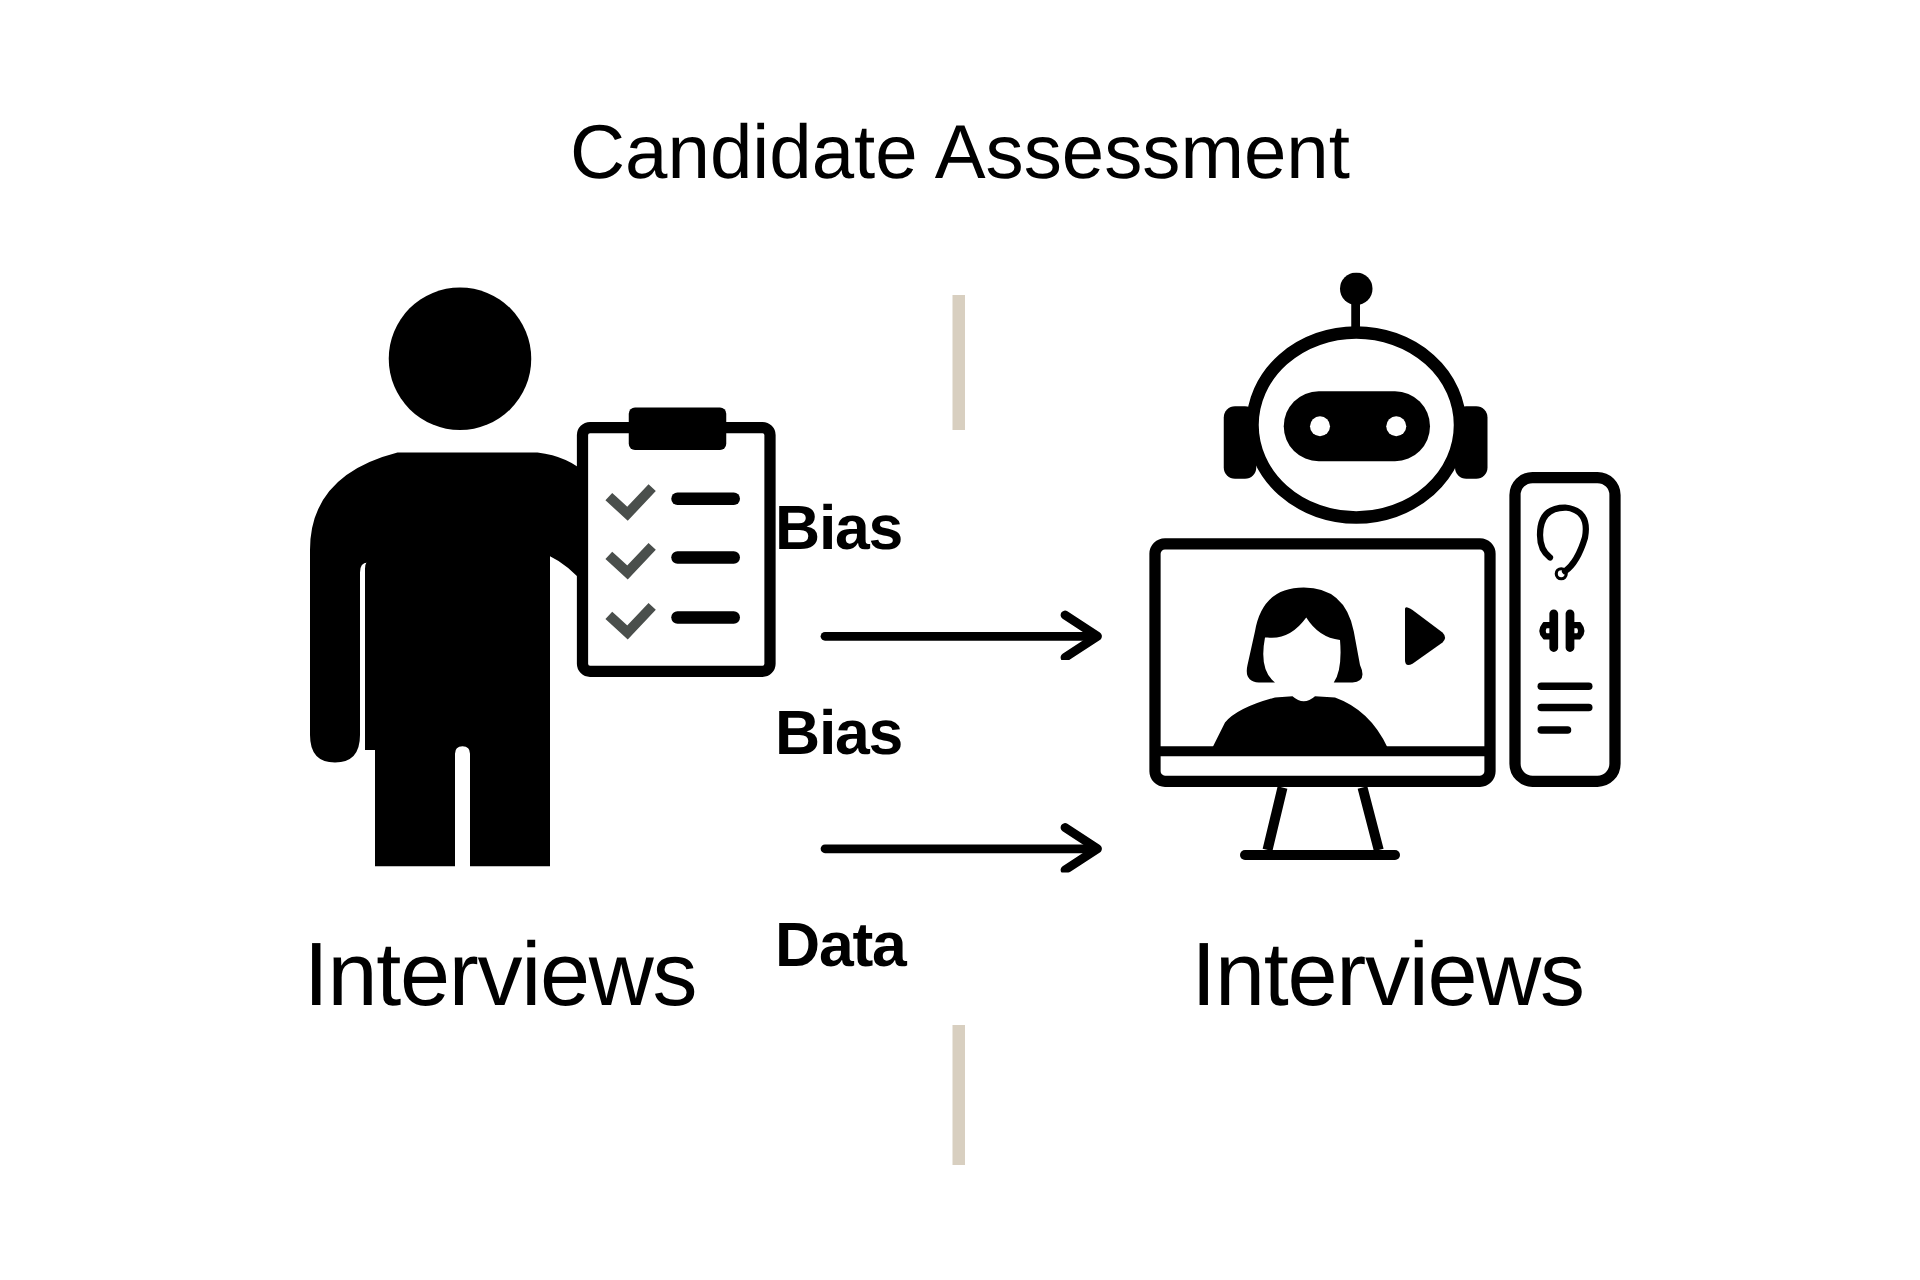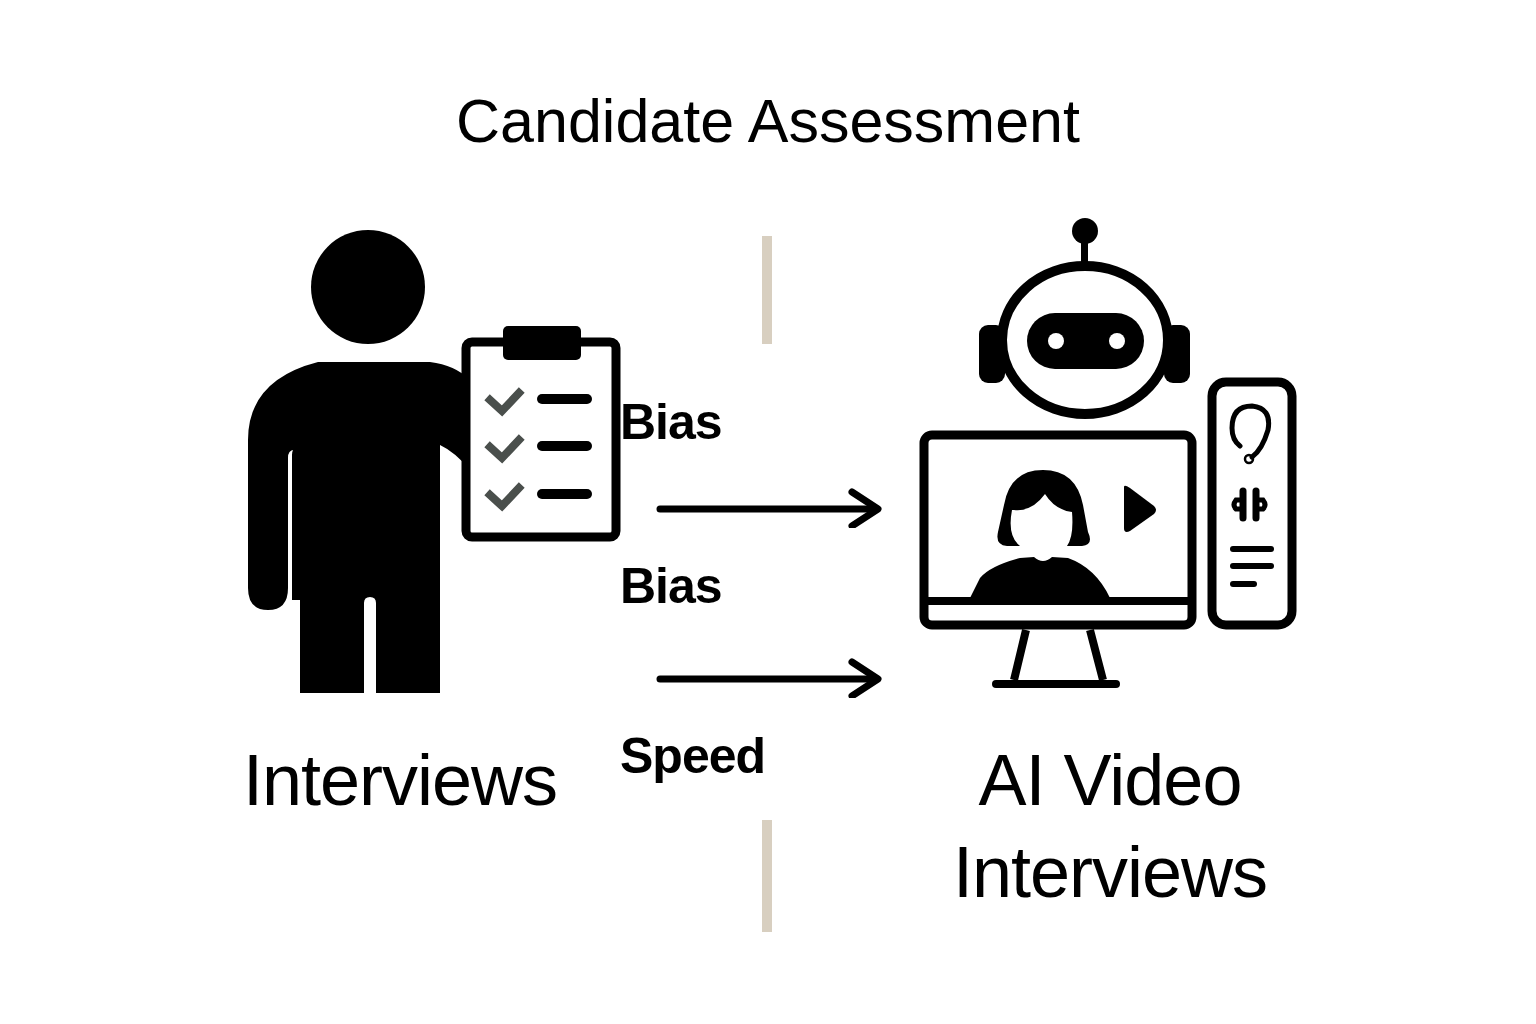--- a/index.html
+++ b/index.html
@@ -57,21 +57,21 @@
   <line x1="4" y1="21" x2="218" y2="21" stroke="#000" stroke-width="7" stroke-linecap="round"></line>
   <path d="M196 4 L222 21 L196 38" fill="none" stroke="#000" stroke-width="7" stroke-linecap="round" stroke-linejoin="round"></path>
 </svg>
 <svg class="arrow arrow-2" viewBox="0 0 230 40" xmlns="http://www.w3.org/2000/svg">
   <line x1="4" y1="21" x2="218" y2="21" stroke="#000" stroke-width="7" stroke-linecap="round"></line>
   <path d="M196 4 L222 21 L196 38" fill="none" stroke="#000" stroke-width="7" stroke-linecap="round" stroke-linejoin="round"></path>
 </svg>
 
 <div class="factor f-bias">Bias</div>
 <div class="factor f-data">Bias</div>
-<div class="factor f-speed">Speed</div>
+<div class="factor f-speed">Data</div>
 
 <svg class="figure-right" viewBox="915 218 385 470" xmlns="http://www.w3.org/2000/svg">
   <g>
     <circle cx="1085" cy="231" r="13" fill="#000"></circle>
     <rect x="1081" y="240" width="7" height="26" fill="#000"></rect>
     <rect x="979" y="325" width="26" height="58" rx="9" fill="#000"></rect>
     <rect x="1164" y="325" width="26" height="58" rx="9" fill="#000"></rect>
     <ellipse cx="1085" cy="340" rx="83" ry="74" fill="#fff" stroke="#000" stroke-width="10"></ellipse>
     <rect x="1027" y="313" width="117" height="56" rx="28" fill="#000"></rect>
     <circle cx="1056" cy="341" r="8" fill="#fff"></circle>
@@ -102,15 +102,14 @@
       <line x1="1233" y1="566" x2="1271" y2="566"></line>
       <line x1="1233" y1="584" x2="1254" y2="584"></line>
     </g>
   </g>
 </svg>
 
 <div class="label label-left">
   <span>Interviews</span>
 </div>
 <div class="label label-right">
-  <span>AI Video</span>
   <span>Interviews</span>
 </div>
 
 </body></html>

